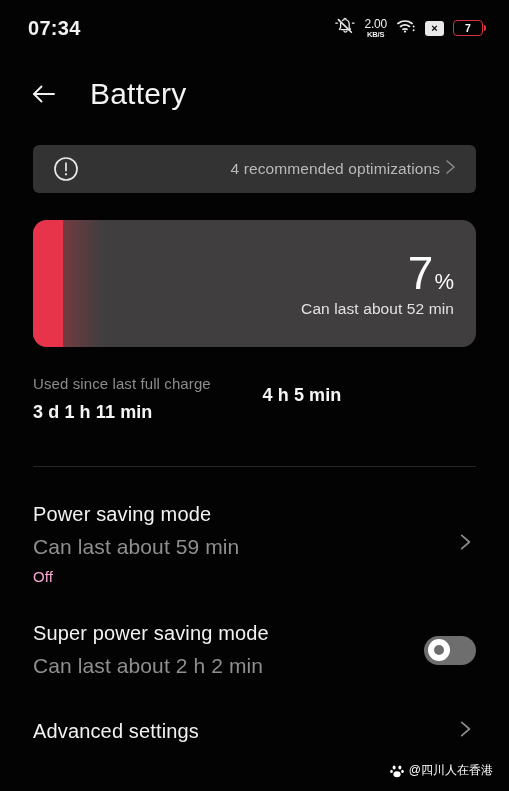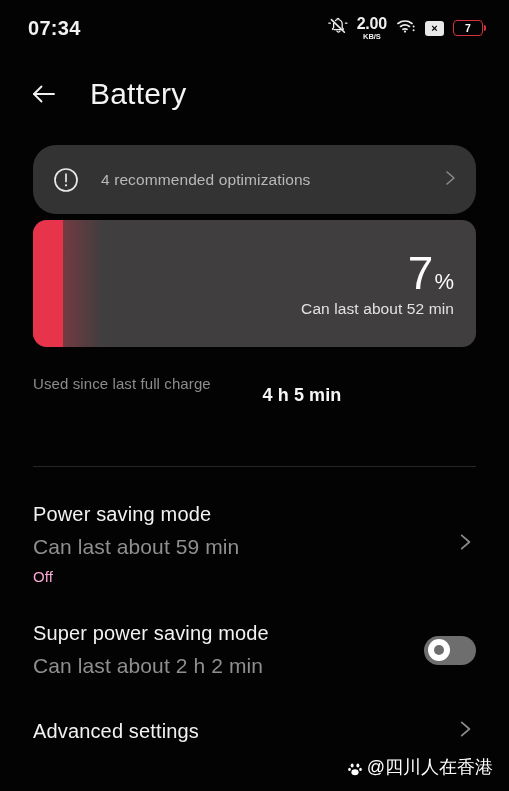--- a/index.html
+++ b/index.html
@@ -45,21 +45,21 @@
     align-items: center;
     gap: 9px;
   }
   .netspeed {
     display: flex;
     flex-direction: column;
     align-items: center;
     line-height: 1;
     color: #f0f0f0;
   }
-  .netspeed .val { font-size: 16px; font-weight: 700; letter-spacing: -0.2px; }
+  .netspeed .val { font-size: 12px; font-weight: 400; letter-spacing: -0.2px; }
   .netspeed .unit { font-size: 7.5px; font-weight: 700; margin-top: 1px; letter-spacing: -0.1px; }
 
   .sim-badge {
     width: 19px; height: 15px;
     background: #e9e9e9;
     border-radius: 3px;
     color: #000;
     font-size: 11px;
     font-weight: 700;
     display: flex;
@@ -109,26 +109,27 @@
     color: #f4f4f4;
     letter-spacing: 0.2px;
   }
 
   
   .banner {
     position: absolute;
     top: 145px;
     left: 33px;
     width: 443px;
-    height: 69px;
+    height: 48px;
     background: #333333;
-    border-radius: 23px;
+    border-radius: 6px;
     display: flex;
     align-items: center;
     padding: 0 16px 0 20px;
+    text-align: right;
   }
   .alert-icon { width: 26px; height: 26px; flex: none; }
   .banner-text {
     flex: 1;
     margin-left: 22px;
     font-size: 15.5px;
     color: #b9b9b9;
     letter-spacing: 0.1px;
   }
   .chev { flex: none; display: block; }
@@ -269,21 +270,21 @@
   }
 
   
   .watermark {
     position: absolute;
     right: 16px;
     bottom: 12px;
     display: flex;
     align-items: center;
     gap: 5px;
-    font-size: 18px;
+    font-size: 12px;
     color: #ffffff;
   }
   .paw-icon { width: 14px; height: 14px; display: block; }
 </style>
 </head>
 <body>
 
 <div class="phone">
 
   <div class="statusbar">
@@ -359,20 +360,21 @@
         <span class="pct-num">7</span>
         <span class="pct-sym">%</span>
       </div>
       <div class="card-sub">Can last about 52 min</div>
     </div>
   </div>
 
   <div class="stats">
     <div class="stat">
       <div class="stat-label">Used since last full charge</div>
+      <div class="stat-value">3 d 1 h 11 min</div>
     </div>
     <div class="stat">
       <div class="stat-value">4 h 5 min</div>
     </div>
   </div>
 
   <div class="divider"></div>
 
   <div class="row row-psm">
     <div class="row-texts">

